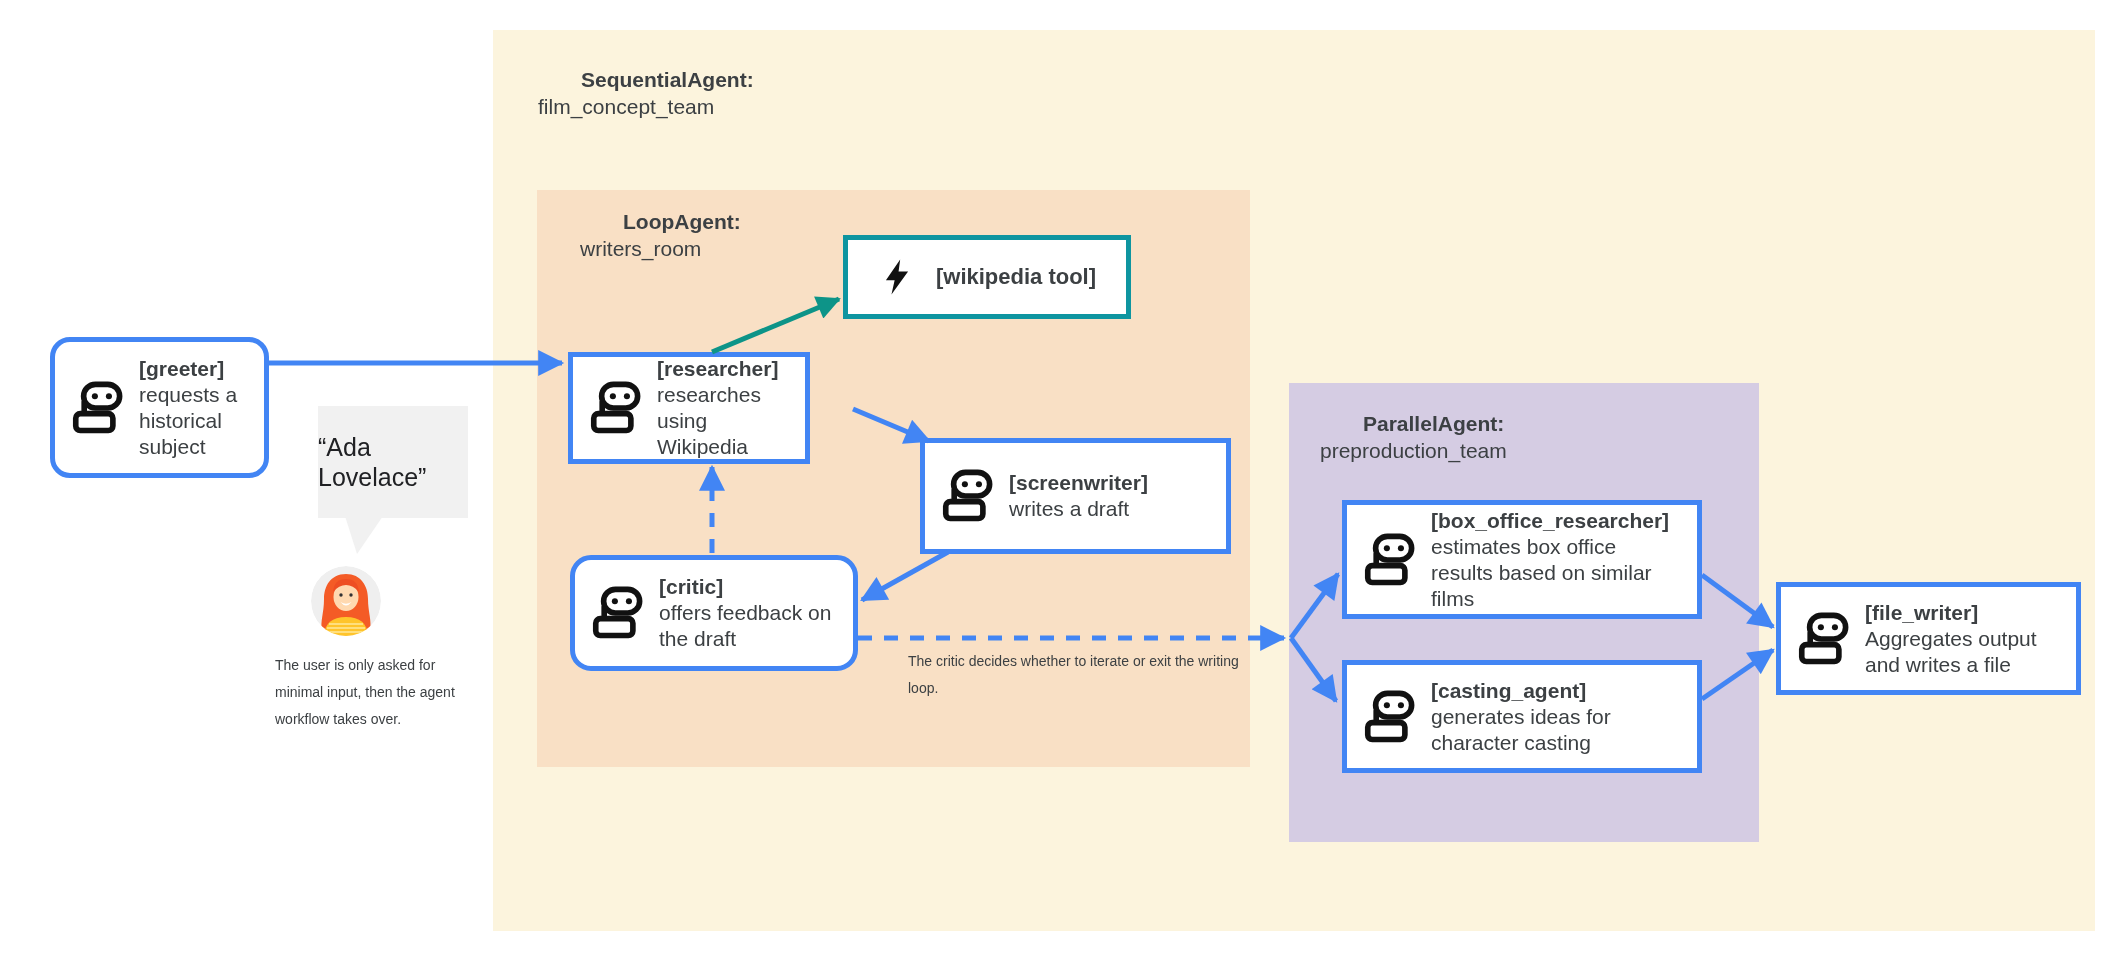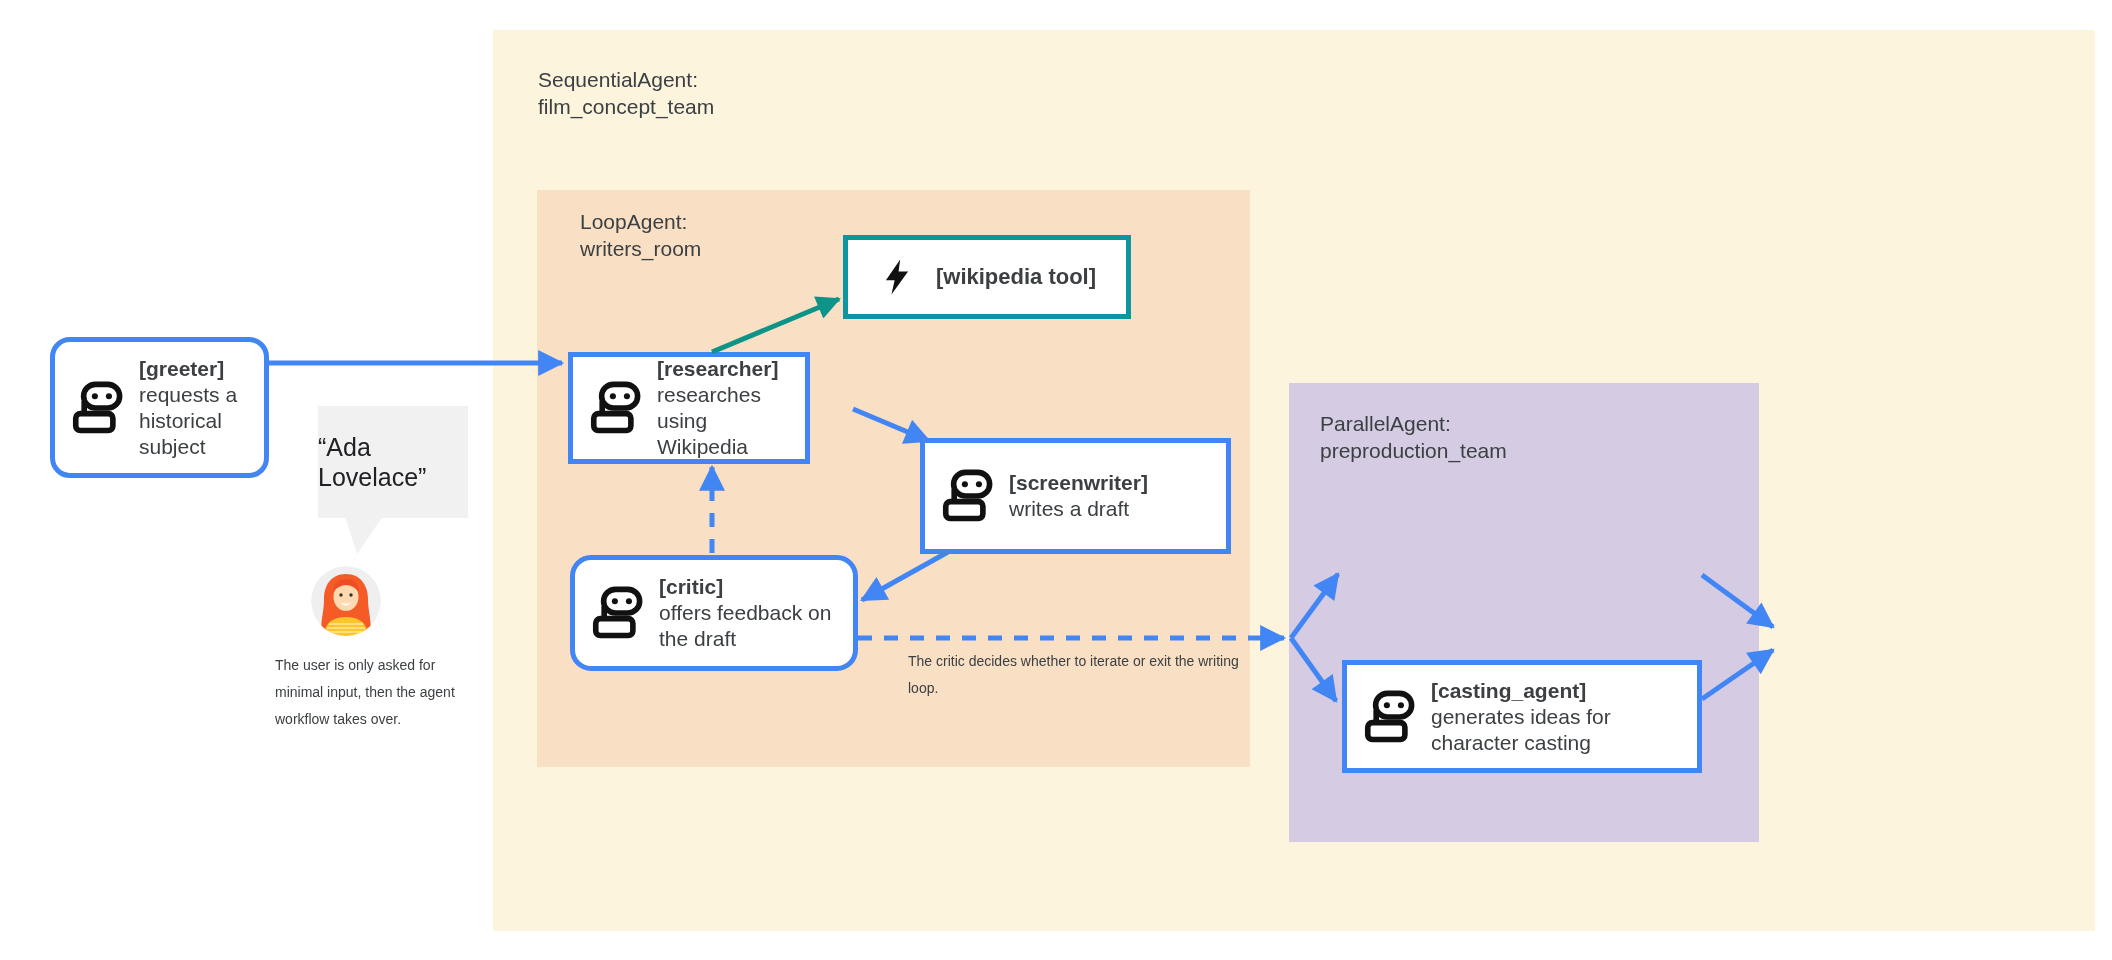--- a/index.html
+++ b/index.html
@@ -8,21 +8,21 @@
     --text:#3C4043; --bubble-bg:#F1F1F1;
   }
   html,body{margin:0;padding:0;background:#fff;}
   .canvas{position:relative;width:2112px;height:960px;background:#fff;
           font-family:"Liberation Sans",sans-serif;color:var(--text);overflow:hidden;}
   .group{position:absolute;}
   .g-outer{left:493px;top:30px;width:1602px;height:901px;background:var(--yellow-bg);}
   .g-loop{left:537px;top:190px;width:713px;height:577px;background:var(--orange-bg);}
   .g-par{left:1289px;top:383px;width:470px;height:459px;background:var(--purple-bg);}
   .glabel{position:absolute;font-size:21px;line-height:27px;color:var(--text);}
-  .glabel .t{font-weight:normal;display:block;}
+  .glabel .t{font-weight:bold;display:block;margin-left:43px;}
   .lbl-seq{left:538px;top:66px;}
   .lbl-loop{left:580px;top:208px;}
   .lbl-par{left:1320px;top:410px;}
 
   .node{position:absolute;background:#fff;border:5px solid var(--blue);
         box-sizing:border-box;display:flex;align-items:center;gap:16px;padding:8px 14px;}
   .node .icon{flex:0 0 auto;width:54px;height:54px;}
   .node .txt{font-size:21px;line-height:26px;color:var(--text);}
   .node .txt .t{font-weight:bold;display:block;}
   .n-greeter{left:50px;top:337px;width:219px;height:141px;border-radius:20px;}
@@ -117,28 +117,40 @@
     <div class="txt"><span class="t">[screenwriter]</span><span>writes a draft</span></div>
   </div>
 
   <div class="node n-critic">
     <svg class="icon">
         <use href="#robot"></use>
       </svg>
     <div class="txt"><span class="t">[critic]</span><span>offers feedback on the draft</span></div>
   </div>
 
+  <div class="node n-boxoffice">
+    <svg class="icon">
+        <use href="#robot"></use>
+      </svg>
+    <div class="txt"><span class="t">[box_office_researcher]</span><span>estimates box office results based on similar films</span></div>
+  </div>
 
   <div class="node n-casting">
     <svg class="icon">
         <use href="#robot"></use>
       </svg>
     <div class="txt"><span class="t">[casting_agent]</span><span>generates ideas for character casting</span></div>
   </div>
 
+  <div class="node n-filewriter">
+    <svg class="icon">
+        <use href="#robot"></use>
+      </svg>
+    <div class="txt"><span class="t">[file_writer]</span><span>Aggregates output and writes a file</span></div>
+  </div>
 
   <div class="bubble">“Ada Lovelace”</div>
   <div class="bubble-tail"></div>
 
   <div class="avatar">
     <svg viewBox="0 0 70 70" width="70" height="70">
       <circle cx="35" cy="35" r="35" fill="#EFEFEF"></circle>
       <path d="M35 8 C19 8 13 21 13 33 C13 47 9 56 11 64 L59 64 C61 55 57 46 57 33 C57 20 50 8 35 8 Z" fill="#F45B26"></path>
       <ellipse cx="35" cy="31" rx="12.5" ry="14" fill="#FFD9B0"></ellipse>
       <path d="M22 26 Q23 13 35 13 Q47 13 48 26 Q42 19 35 19 Q28 19 22 26 Z" fill="#EE4E23"></path>

